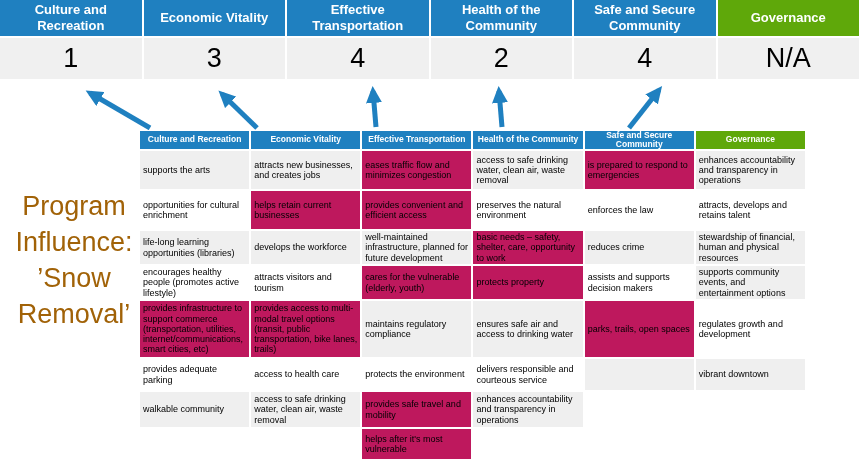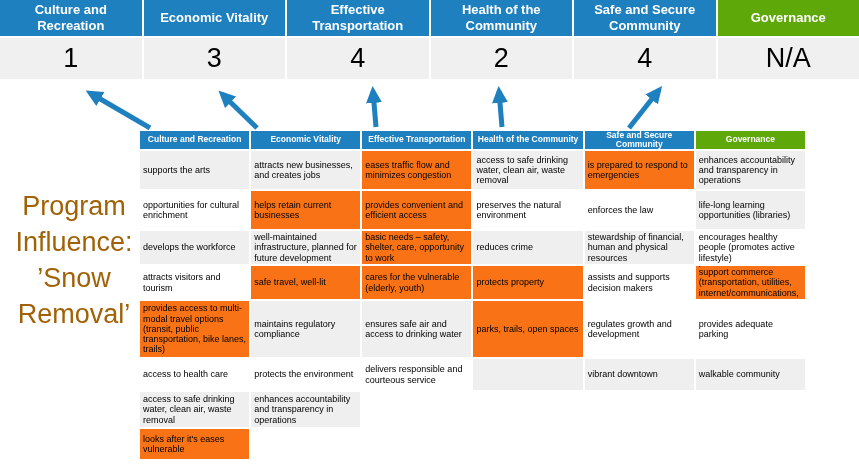--- a/index.html
+++ b/index.html
@@ -39,21 +39,21 @@
     background:#1F80C0;color:#fff;font-weight:bold;font-size:8.5px;line-height:1.08;
     display:flex;align-items:center;justify-content:center;text-align:center;padding:0 2px;
   }
   .m-h.green{background:#5FA80A;}
   .m-c{
     font-size:9px;line-height:10.2px;color:#000;padding:1px 3px;
     display:flex;align-items:center;overflow:hidden;
   }
   .m-c.gray{background:#EFEFEF;}
   .m-c.white{background:#FFFFFF;}
-  .m-c.hl{background:#f97316;}
+  .m-c.hl{background:#be185d;}
 </style>
 </head>
 <body>
 
 <div class="summary">
     <div class="sum-h">Culture and Recreation</div>
     <div class="sum-h">Economic Vitality</div>
     <div class="sum-h">Effective Transportation</div>
     <div class="sum-h">Health of the Community</div>
     <div class="sum-h">Safe and Secure Community</div>
@@ -119,20 +119,23 @@
     </div>
     <div class="m-c hl">
       <span>provides convenient and efficient access</span>
     </div>
     <div class="m-c white">
       <span>preserves the natural environment</span>
     </div>
     <div class="m-c white">
       <span>enforces the law</span>
     </div>
+    <div class="m-c white">
+      <span>attracts, develops and retains talent</span>
+    </div>
     <div class="m-c gray">
       <span>life-long learning opportunities (libraries)</span>
     </div>
     <div class="m-c gray">
       <span>develops the workforce</span>
     </div>
     <div class="m-c gray">
       <span>well-maintained infrastructure, planned for future development</span>
     </div>
     <div class="m-c hl">
@@ -144,31 +147,31 @@
     <div class="m-c gray">
       <span>stewardship of financial, human and physical resources</span>
     </div>
     <div class="m-c white">
       <span>encourages healthy people (promotes active lifestyle)</span>
     </div>
     <div class="m-c white">
       <span>attracts visitors and tourism</span>
     </div>
     <div class="m-c hl">
-      <span>safe travel, well-lit</span>
-    </div>
-    <div class="m-c hl">
       <span>cares for the vulnerable (elderly, youth)</span>
     </div>
     <div class="m-c hl">
       <span>protects property</span>
     </div>
     <div class="m-c white">
       <span>assists and supports decision makers</span>
     </div>
+    <div class="m-c gray">
+      <span>supports community events, and entertainment options</span>
+    </div>
     <div class="m-c hl">
       <span>provides infrastructure to support commerce (transportation, utilities, internet/communications, smart cities, etc)</span>
     </div>
     <div class="m-c hl">
       <span>provides access to multi-modal travel options (transit, public transportation, bike lanes, trails)</span>
     </div>
     <div class="m-c gray">
       <span>maintains regulatory compliance</span>
     </div>
     <div class="m-c gray">
@@ -197,34 +200,37 @@
     </div>
     <div class="m-c gray">
       <span>vibrant downtown</span>
     </div>
     <div class="m-c gray">
       <span>walkable community</span>
     </div>
     <div class="m-c gray">
       <span>access to safe drinking water, clean air, waste removal</span>
     </div>
+    <div class="m-c hl">
+      <span>provides safe travel and mobility</span>
+    </div>
     <div class="m-c gray">
       <span>enhances accountability and transparency in operations</span>
     </div>
     <div class="m-c white">
       <span></span>
     </div>
     <div class="m-c white">
       <span></span>
     </div>
     <div class="m-c white">
       <span></span>
     </div>
     <div class="m-c white">
       <span></span>
     </div>
     <div class="m-c hl">
-      <span>looks after it's eases vulnerable</span>
+      <span>helps after it's most vulnerable</span>
     </div>
     <div class="m-c white">
       <span></span>
     </div>
   </div>
 
 </body></html>

